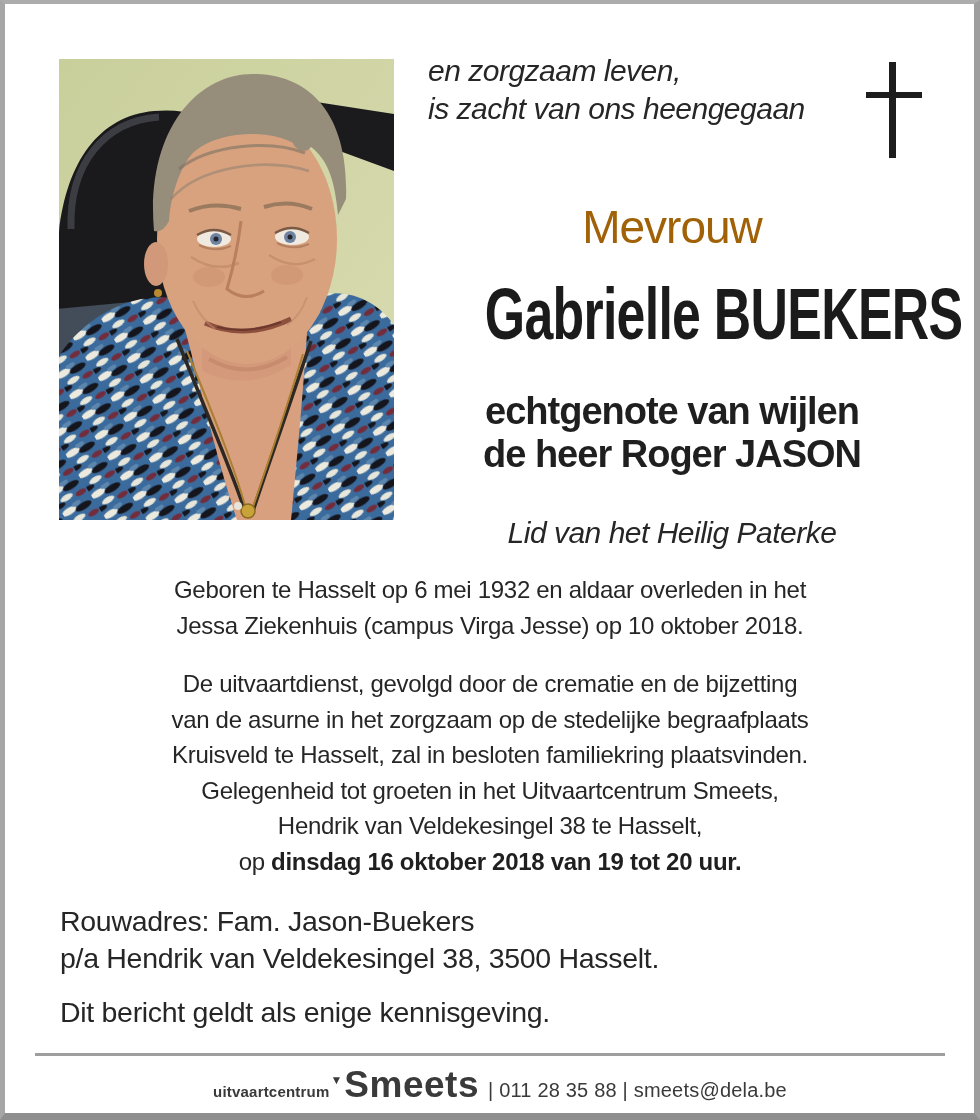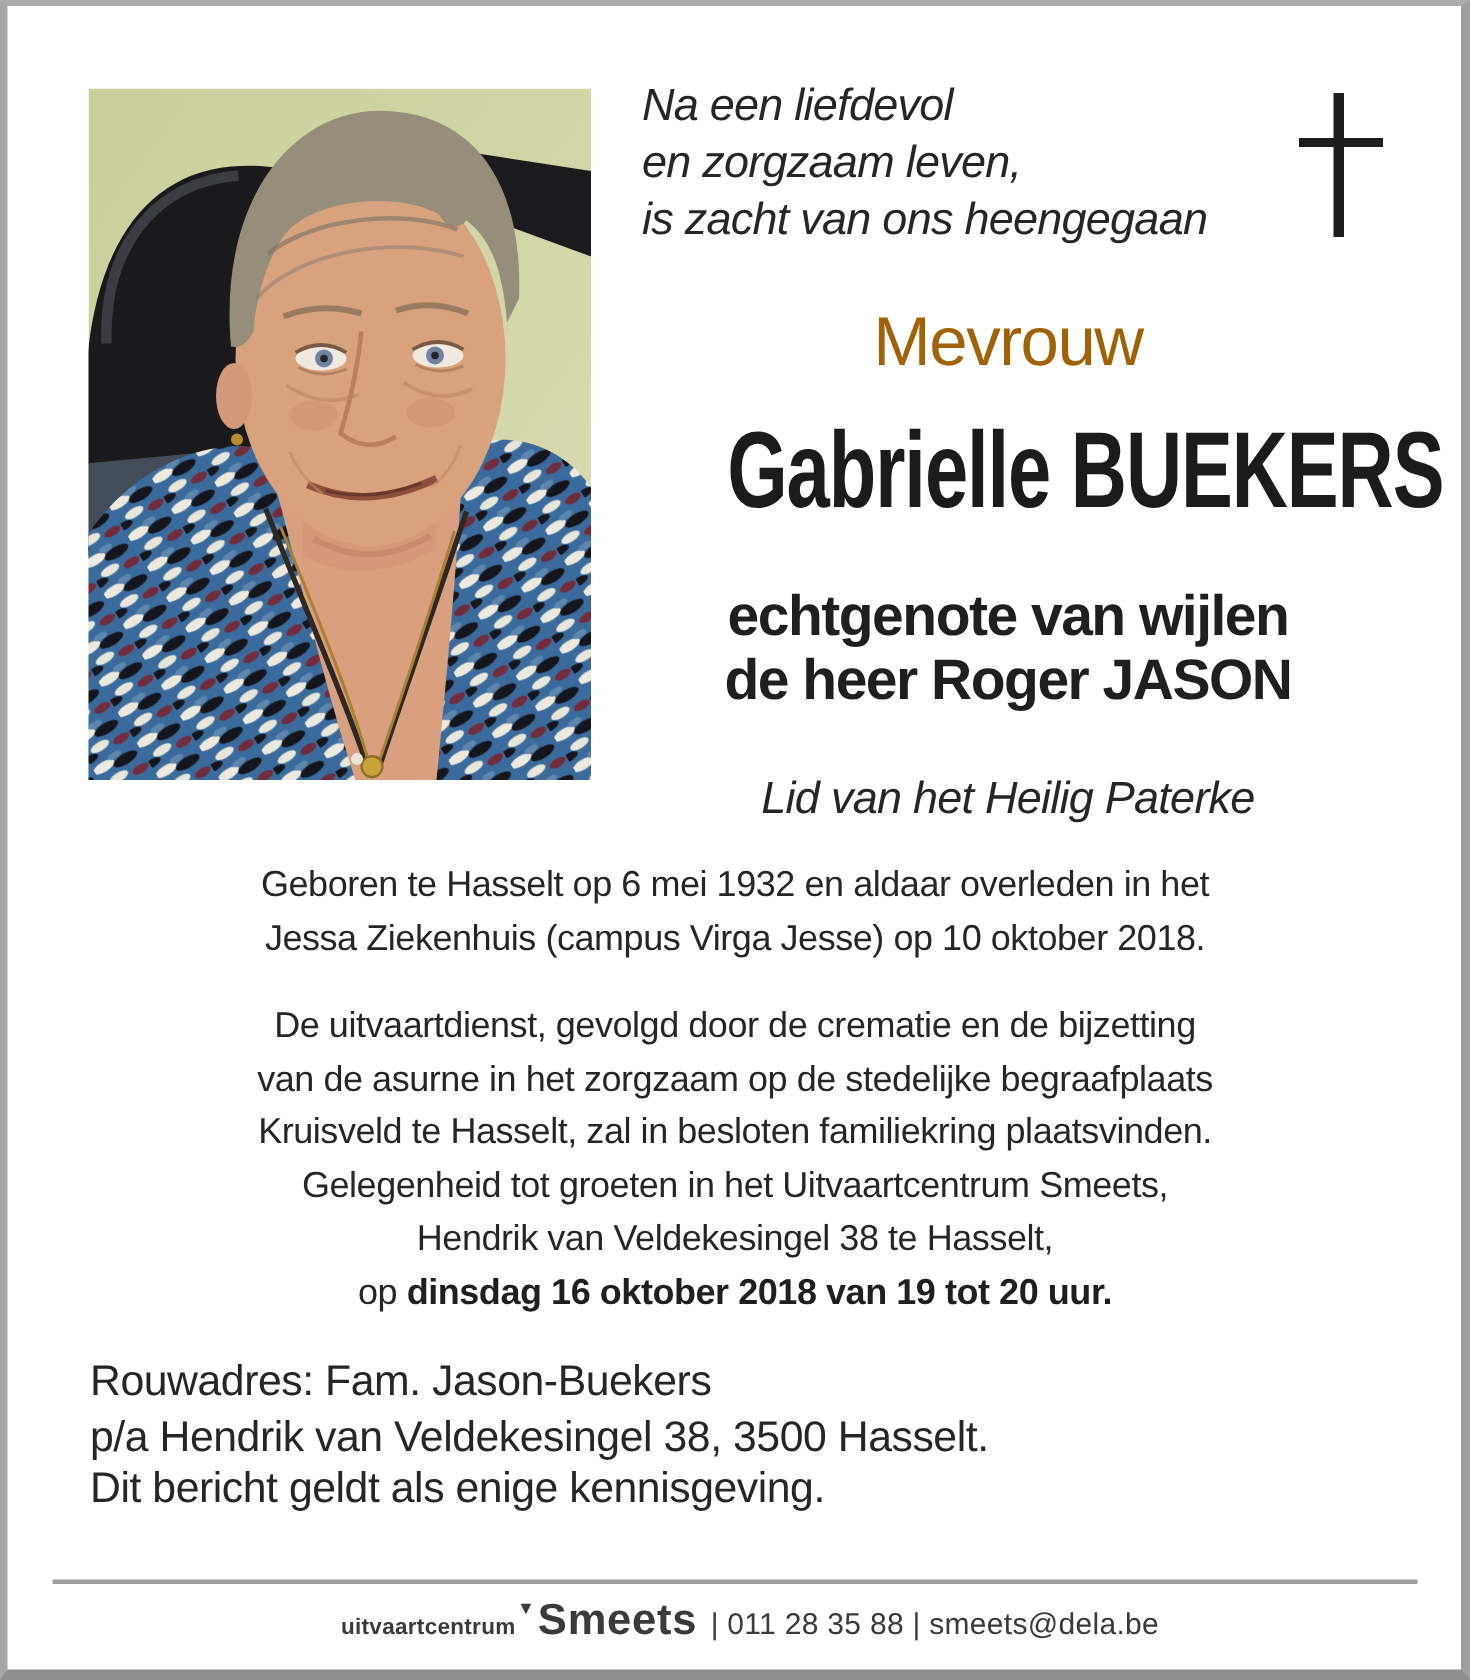--- a/index.html
+++ b/index.html
@@ -28,29 +28,29 @@
   }
   .relation{top:390px;font-size:38px;font-weight:bold;line-height:43px;letter-spacing:-1px;color:#1f1f1f;}
   .membership{top:516px;font-size:30px;font-style:italic;letter-spacing:-0.5px;color:#262626;}
   .bodyblock{position:absolute;left:0;width:980px;text-align:center;font-size:24px;letter-spacing:-0.3px;color:#262626;}
   .para1{top:572px;line-height:36px;}
   .para2{top:666px;line-height:35.5px;}
   .bodyblock .line{white-space:nowrap;}
   .bold-part{font-weight:bold;color:#1f1f1f;}
   .leftblock{position:absolute;left:60px;font-size:28.5px;letter-spacing:-0.3px;color:#262626;text-align:left;}
   .address{top:903px;line-height:37px;}
-  .closing{top:976px;}
+  .closing{top:996px;}
   .rule{position:absolute;left:35px;top:1053px;width:910px;height:3px;background:#9e9e9e;}
   .footer{
     position:absolute;left:0;top:1064px;width:980px;display:flex;justify-content:center;
     align-items:baseline;color:#3a3a3a;
   }
   .brand-prefix{font-size:15px;font-weight:bold;letter-spacing:0.2px;margin-left:20px;}
   .brand-triangle{font-size:12px;display:inline-block;transform:translateY(-13px);margin:0 2px 0 1px;color:#3a3a3a;}
-  .brand-name{font-size:29px;font-weight:bold;letter-spacing:0.5px;margin-right:9px;}
+  .brand-name{font-size:37px;font-weight:bold;letter-spacing:0.5px;margin-right:9px;}
   .contact{font-size:20px;letter-spacing:0.2px;}
 </style>
 </head>
 <body>
 
 <div class="card">
 
   <svg class="photo" viewBox="0 0 335 461" aria-hidden="true">
     <defs>
       <linearGradient id="wall" x1="0" y1="0" x2="1" y2="1">
@@ -121,21 +121,20 @@
 
     <path d="M 118,280 C 150,360 172,410 186,452" stroke="#2d2823" stroke-width="3.5" fill="none"></path>
     <path d="M 252,282 C 226,360 206,415 194,452" stroke="#2d2823" stroke-width="3.5" fill="none"></path>
     <path d="M 128,292 C 158,365 178,415 188,454" stroke="#aa7f31" stroke-width="2" fill="none"></path>
     <path d="M 244,295 C 222,368 204,418 192,454" stroke="#aa7f31" stroke-width="2" fill="none"></path>
     <circle cx="189" cy="452" r="7" fill="#c9a23a" stroke="#8a6b22" stroke-width="1.5"></circle>
     <circle cx="179" cy="447" r="4" fill="#e8e4da"></circle>
   </svg>
 
   <div class="opening">
-    <div class="line">Na een liefdevol</div>
     <div class="line">en zorgzaam leven,</div>
     <div class="line">is zacht van ons heengegaan</div>
   </div>
 
   <div class="cross">
     <div class="vbar"></div>
     <div class="hbar"></div>
   </div>
 
   <div class="rightcol salutation">Mevrouw</div>

